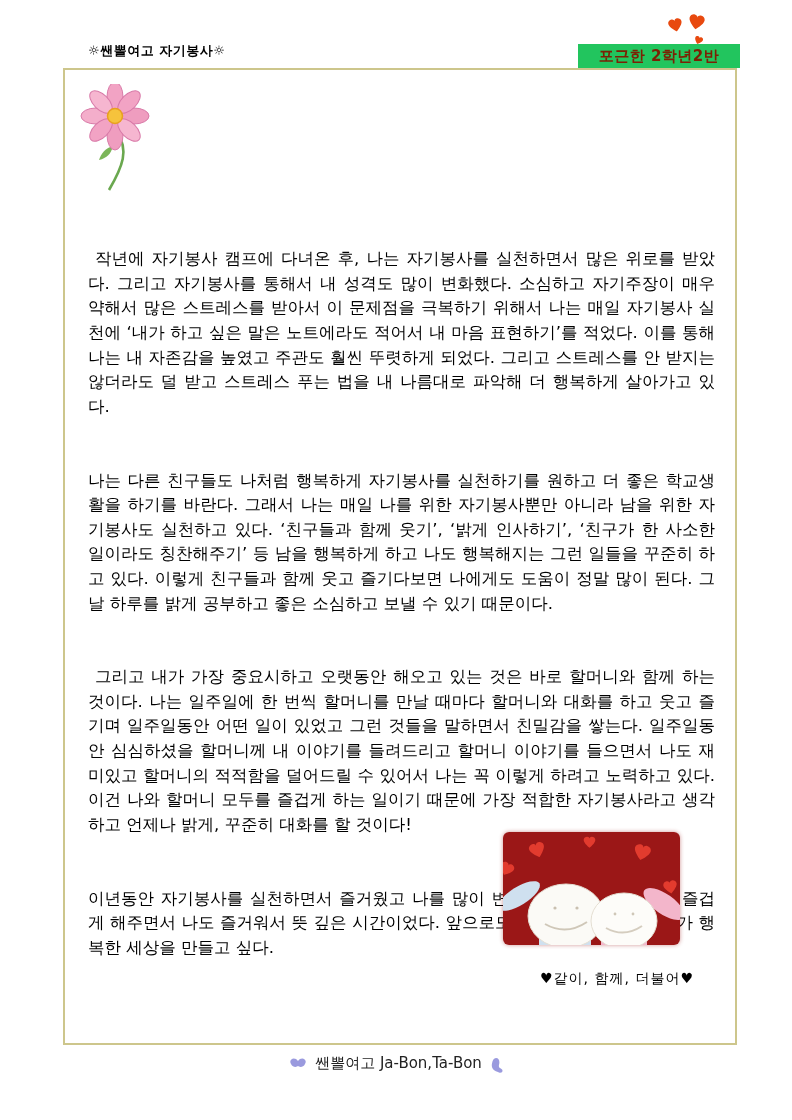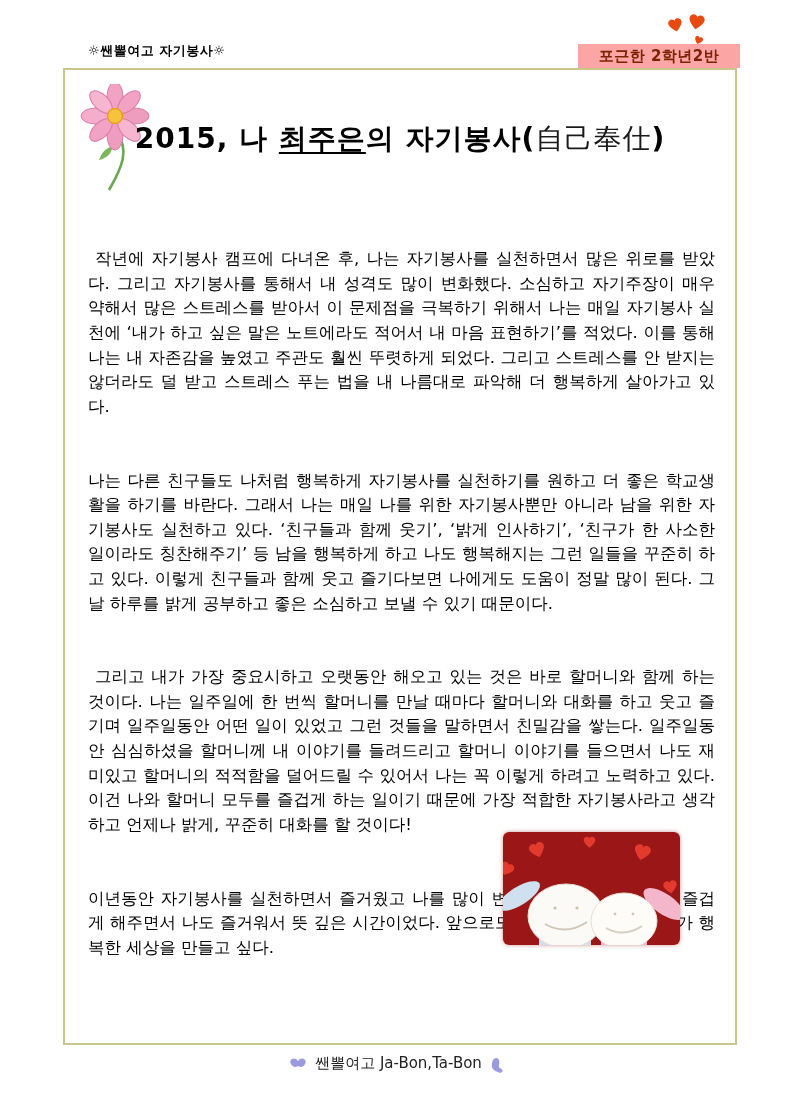--- a/index.html
+++ b/index.html
@@ -7,21 +7,21 @@
     position:relative; width:792px; height:1120px; background:#ffffff;
     font-family:"DejaVu Sans", sans-serif; color:#000; overflow:hidden;
   }
   .header-label {
     position:absolute; left:88px; top:42px;
     font-size:13px; font-weight:bold; letter-spacing:0.5px;
   }
   .badge-hearts { position:absolute; left:660px; top:10px; width:60px; height:40px; }
   .class-badge {
     position:absolute; left:578px; top:44px; width:162px; height:24px;
-    background:#fca5a5; color:#7b2104; font-weight:bold; font-size:15px;
+    background:#22c55e; color:#7b2104; font-weight:bold; font-size:15px;
     text-align:center; line-height:24px; letter-spacing:0.5px;
   }
   .doc-box {
     position:absolute; left:63px; top:68px; width:670px; height:973px;
     border:2px solid #cdc68c; background:#fff;
   }
   .flower { position:absolute; left:12px; top:14px; width:76px; height:110px; }
   .doc-title {
     position:absolute; left:0; right:0; top:50px; text-align:center;
     font-size:28px; font-weight:bold; letter-spacing:1px; white-space:nowrap;
@@ -80,21 +80,20 @@
           <ellipse cx="57" cy="32" rx="15" ry="8" fill="#ef9dbf"></ellipse>
           <ellipse cx="24" cy="18" rx="7.5" ry="14" transform="rotate(-45 24 18)" fill="#f6b6d0"></ellipse>
           <ellipse cx="52" cy="18" rx="7.5" ry="14" transform="rotate(45 52 18)" fill="#f2a3c4"></ellipse>
           <ellipse cx="24" cy="46" rx="7.5" ry="14" transform="rotate(45 24 46)" fill="#f2a3c4"></ellipse>
           <ellipse cx="52" cy="46" rx="7.5" ry="14" transform="rotate(-45 52 46)" fill="#f6b6d0"></ellipse>
         </g>
         <circle cx="38" cy="32" r="7.5" fill="#f6c33c" stroke="#e8a020" stroke-width="1.5"></circle>
       </g>
     </svg>
 
-    <div class="doc-title"><span>2015, 나 </span><span class="name-underline">최주은</span><span>의 자기봉사(</span><span class="hanja">自己奉仕</span><span>)</span></div>
 
     <div class="essay">
       <p> 작년에 자기봉사 캠프에 다녀온 후, 나는 자기봉사를 실천하면서 많은 위로를 받았다. 그리고 자기봉사를 통해서 내 성격도 많이 변화했다. 소심하고 자기주장이 매우 약해서 많은 스트레스를 받아서 이 문제점을 극복하기 위해서 나는 매일 자기봉사 실천에 ‘내가 하고 싶은 말은 노트에라도 적어서 내 마음 표현하기’를 적었다. 이를 통해 나는 내 자존감을 높였고 주관도 훨씬 뚜렷하게 되었다. 그리고 스트레스를 안 받지는 않더라도 덜 받고 스트레스 푸는 법을 내 나름대로 파악해 더 행복하게 살아가고 있다.</p>
       <p>나는 다른 친구들도 나처럼 행복하게 자기봉사를 실천하기를 원하고 더 좋은 학교생활을 하기를 바란다. 그래서 나는 매일 나를 위한 자기봉사뿐만 아니라 남을 위한 자기봉사도 실천하고 있다. ‘친구들과 함께 웃기’, ‘밝게 인사하기’, ‘친구가 한 사소한 일이라도 칭찬해주기’ 등 남을 행복하게 하고 나도 행복해지는 그런 일들을 꾸준히 하고 있다. 이렇게 친구들과 함께 웃고 즐기다보면 나에게도 도움이 정말 많이 된다. 그날 하루를 밝게 공부하고 좋은 소심하고 보낼 수 있기 때문이다.</p>
       <p> 그리고 내가 가장 중요시하고 오랫동안 해오고 있는 것은 바로 할머니와 함께 하는 것이다. 나는 일주일에 한 번씩 할머니를 만날 때마다 할머니와 대화를 하고 웃고 즐기며 일주일동안 어떤 일이 있었고 그런 것들을 말하면서 친밀감을 쌓는다. 일주일동안 심심하셨을 할머니께 내 이야기를 들려드리고 할머니 이야기를 들으면서 나도 재미있고 할머니의 적적함을 덜어드릴 수 있어서 나는 꼭 이렇게 하려고 노력하고 있다. 이건 나와 할머니 모두를 즐겁게 하는 일이기 때문에 가장 적합한 자기봉사라고 생각하고 언제나 밝게, 꾸준히 대화를 할 것이다!</p>
       <p>이년동안 자기봉사를 실천하면서 즐거웠고 나를 많이 변화시켰다. 그리고 남도 즐겁게 해주면서 나도 즐거워서 뜻 깊은 시간이었다. 앞으로도 자기봉사를 통해 모두가 행복한 세상을 만들고 싶다.</p>
     </div>
 
     <div class="photo">
       <svg viewBox="0 0 177 113" width="177" height="113" xmlns="http://www.w3.org/2000/svg">
@@ -114,20 +113,21 @@
         <ellipse cx="121" cy="89" rx="33" ry="28" fill="#fdfcf9" stroke="#e4ded2" stroke-width="1"></ellipse>
         <path d="M42 92 Q63 104 84 90" stroke="#cfc7b8" stroke-width="2" fill="none"></path>
         <path d="M103 96 Q121 106 139 94" stroke="#d5cdbf" stroke-width="2" fill="none"></path>
         <circle cx="52" cy="76" r="1.6" fill="#c9c0b0"></circle>
         <circle cx="74" cy="76" r="1.6" fill="#c9c0b0"></circle>
         <circle cx="112" cy="82" r="1.4" fill="#cfc7b8"></circle>
         <circle cx="130" cy="82" r="1.4" fill="#cfc7b8"></circle>
       </svg>
     </div>
 
+    <div class="photo-caption">♥같이, 함께, 더불어♥</div>
 
   </div>
 
   <div class="footer">
     <svg class="ficon" width="18" height="15" viewBox="0 0 18 15" xmlns="http://www.w3.org/2000/svg">
       <path d="M2 8 C-1 3 6 0 9 5 C12 0 19 3 16 8 C14 12 10 11 9 10 C8 11 4 12 2 8 Z" fill="#9a9ade"></path>
     </svg><span class="ftext">쌘뽈여고 Ja-Bon,Ta-Bon</span><svg class="ficon" width="13" height="16" viewBox="0 0 13 16" style="margin-top:6px;" xmlns="http://www.w3.org/2000/svg">
       <path d="M6 0 C9 0 10 3 9 7 C8.4 9 9.5 10 11.5 11 C13.5 12 12.5 15.5 9 14.5 C3.5 13 1 10 2 5.5 C2.6 2.2 3.8 0 6 0 Z" fill="#9a9ade"></path>
     </svg>
   </div>

